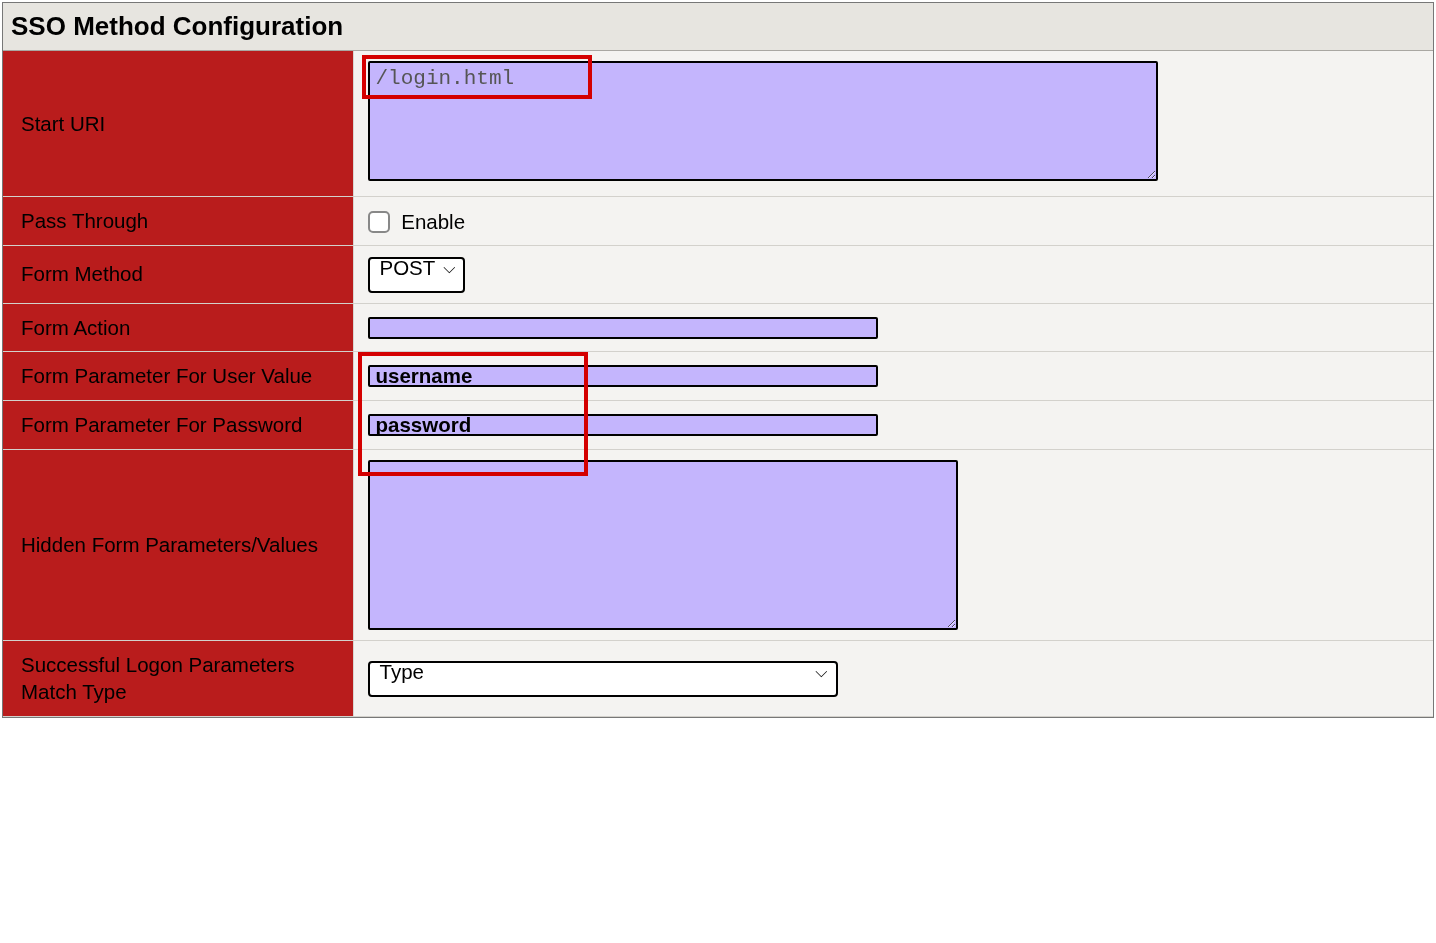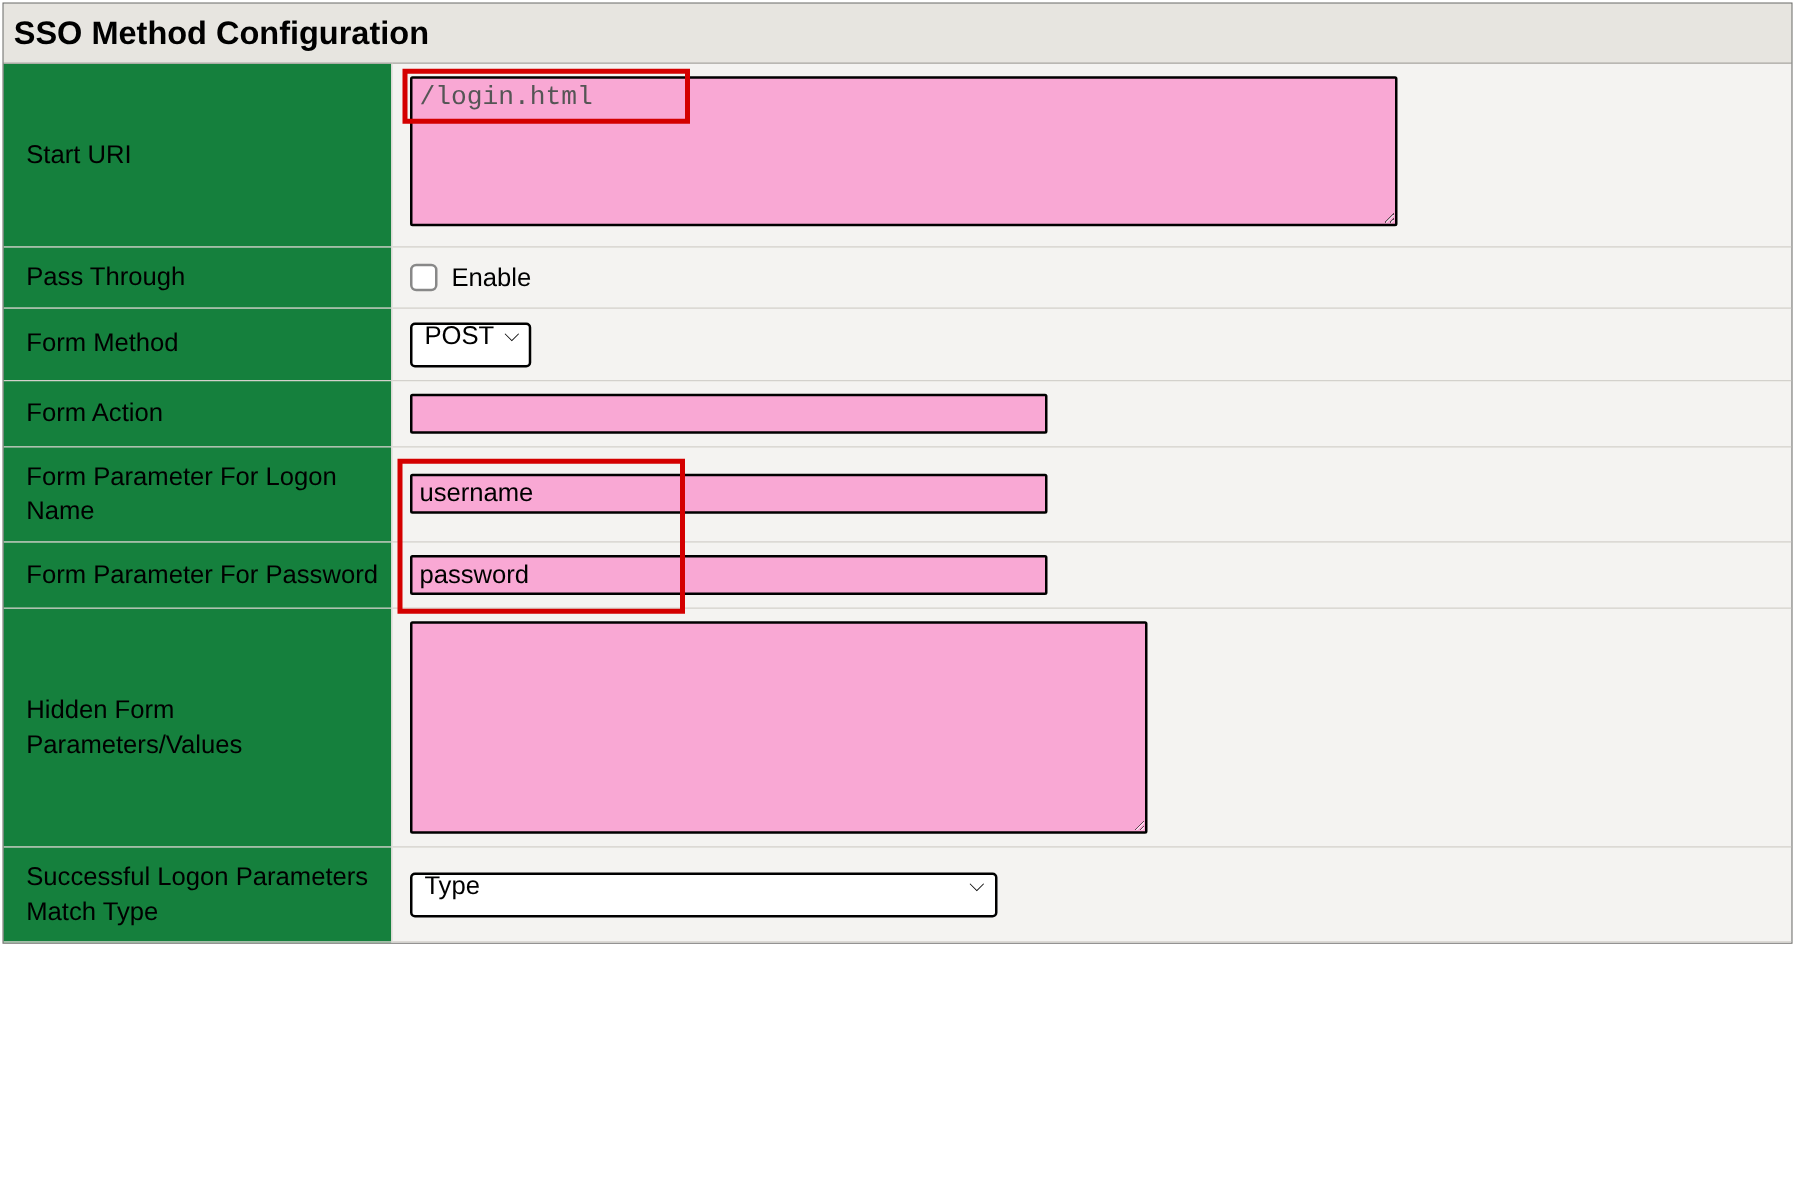--- a/index.html
+++ b/index.html
@@ -26,49 +26,49 @@
     width: 100%;
     border-collapse: collapse;
   }
   table.form td {
     vertical-align: middle;
     border-top: 1px solid #d3d1cc;
     border-bottom: 1px solid #d3d1cc;
   }
   table.form tr:first-child td { border-top: 1px solid #a9a7a2; }
   td.label {
-    width: 310px;
+    width: 350px;
     padding: 10px 10px 10px 18px;
-    background: #15803d;
+    background: #b91c1c;
     line-height: 1.35;
   }
   td.field {
     padding: 10px 14px;
     background: #f4f3f1;
     border-left: 1px solid #d8d6d1;
   }
   textarea, input[type="text"], select.wide {
     font-family: Arial, Helvetica, sans-serif;
     font-size: 20.5px;
     padding: 4px 6px;
     border: 2px solid #000;
-    background: #f9a8d4;
+    background: #c4b5fd;
     border-radius: 2px;
   }
   textarea { display: block; }
   .ta-mono {
     font-family: "Courier New", Courier, monospace;
     font-size: 21px;
     letter-spacing: 0px;
     color: #555;
   }
   .start-uri-ta { width: 790px; height: 120px; resize: both; }
   .hidden-params-ta { width: 590px; height: 170px; resize: both; }
   .match-value-ta { width: 790px; height: 85px; resize: both; }
-  .text-input { width: 510px; height: 32px; }
+  .text-input { width: 510px; height: 22px; font-weight: bold; }
 
   input[type="checkbox"].big {
     width: 22px; height: 22px;
     vertical-align: middle;
     margin: 0 6px 0 0;
     border: 2px solid #888;
     border-radius: 5px;
     appearance: none;
     -webkit-appearance: none;
     background: #fff;
@@ -138,21 +138,21 @@
     </tr>
 
     <tr>
       <td class="label">Form Action</td>
       <td class="field">
         <input type="text" class="text-input" value="" style="">
       </td>
     </tr>
 
     <tr>
-      <td class="label">Form Parameter For Logon Name</td>
+      <td class="label">Form Parameter For User Value</td>
       <td class="field">
         <span class="hl-wrap">
           <input type="text" class="text-input" value="username" style="">
           <span class="hl-box" style="left:-10px; top:-12px; width:230px; height:124px;"></span>
         </span>
       </td>
     </tr>
 
     <tr>
       <td class="label">Form Parameter For Password</td>

